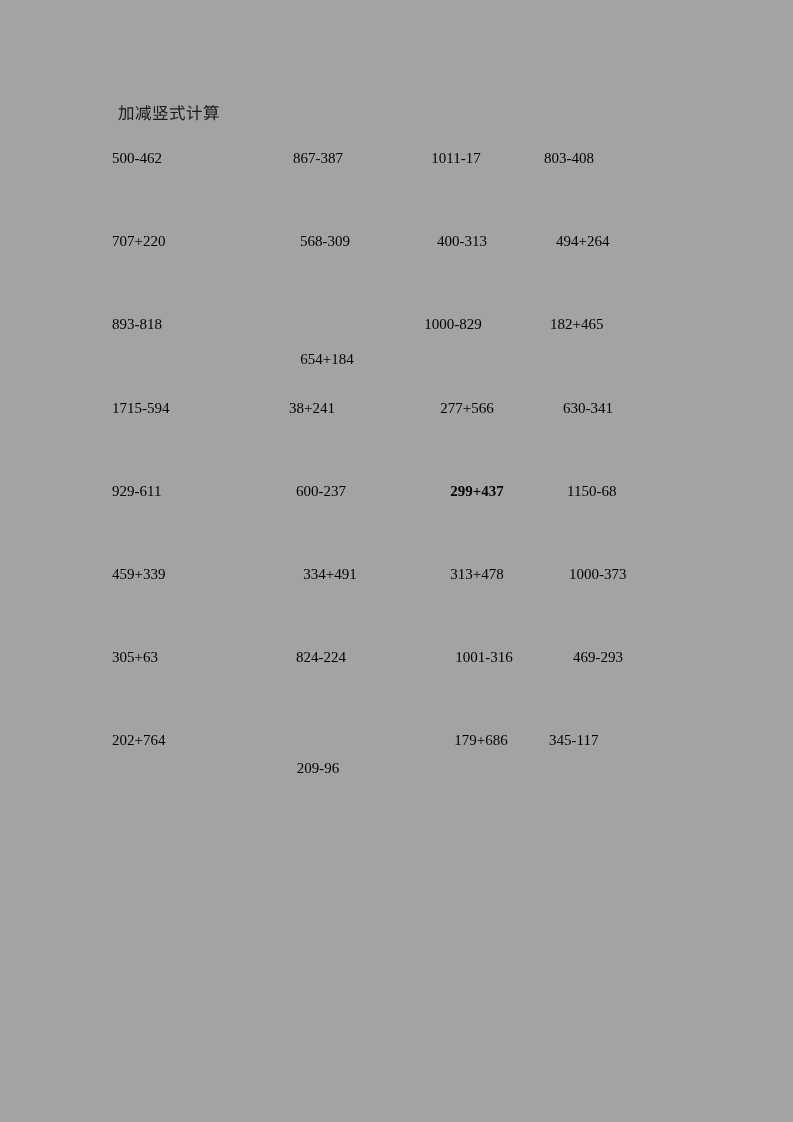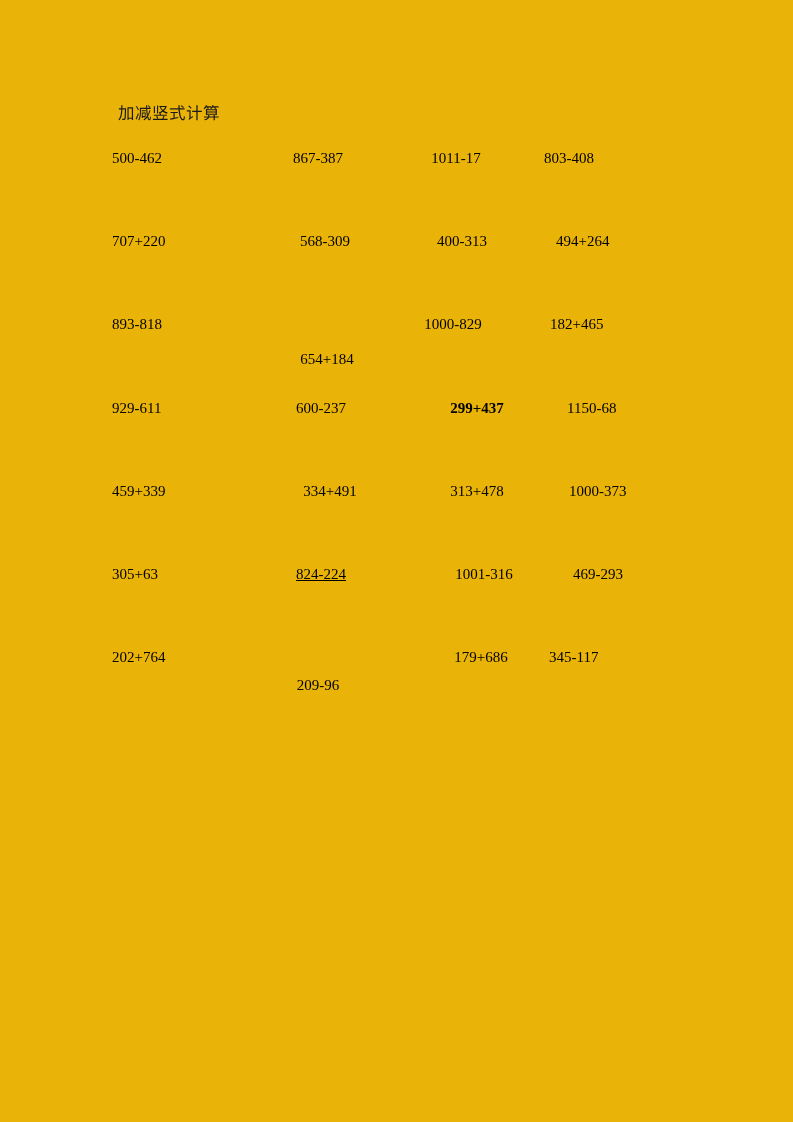--- a/index.html
+++ b/index.html
@@ -16,21 +16,21 @@
     font-family: "Liberation Serif", "DejaVu Serif", serif;
     color: #000000;
     -webkit-font-smoothing: antialiased;
   }
 
   .page {
     position: absolute;
     inset: 0;
     width: 793px;
     height: 1122px;
-    background: #eab308;
+    background: #a3a3a3;
   }
 
   
   .worksheet-title {
     position: absolute;
     left: 118px;
     top: 103px;
     font-family: "DejaVu Sans", "Liberation Sans", sans-serif;
     font-size: 16.5px;
     line-height: 22px;
@@ -85,34 +85,40 @@
         <div class="problem-cell col-2" style="transform: translateX(-8px);">400-313</div>
         <div class="problem-cell col-3" style="transform: translateX(-2px);">494+264</div>
       </div>
       <div class="problem-row">
         <div class="problem-cell col-0">893-818</div>
         <div class="problem-cell col-1" style="transform: translateX(5px); margin-top: 35px;">654+184</div>
         <div class="problem-cell col-2" style="transform: translateX(-17px);">1000-829</div>
         <div class="problem-cell col-3" style="transform: translateX(-8px);">182+465</div>
       </div>
       <div class="problem-row">
+        <div class="problem-cell col-0">1715-594</div>
+        <div class="problem-cell col-1" style="transform: translateX(-10px);">38+241</div>
+        <div class="problem-cell col-2" style="transform: translateX(-3px);">277+566</div>
+        <div class="problem-cell col-3" style="transform: translateX(5px);">630-341</div>
+      </div>
+      <div class="problem-row">
         <div class="problem-cell col-0">929-611</div>
         <div class="problem-cell col-1" style="transform: translateX(-1px);">600-237</div>
         <div class="problem-cell col-2" style="transform: translateX(7px); font-weight: bold;">299+437</div>
         <div class="problem-cell col-3" style="transform: translateX(9px);">1150-68</div>
       </div>
       <div class="problem-row">
         <div class="problem-cell col-0">459+339</div>
         <div class="problem-cell col-1" style="transform: translateX(8px);">334+491</div>
         <div class="problem-cell col-2" style="transform: translateX(7px);">313+478</div>
         <div class="problem-cell col-3" style="transform: translateX(11px);">1000-373</div>
       </div>
       <div class="problem-row">
         <div class="problem-cell col-0">305+63</div>
-        <div class="problem-cell col-1" style="transform: translateX(-1px); text-decoration: underline;">824-224</div>
+        <div class="problem-cell col-1" style="transform: translateX(-1px);">824-224</div>
         <div class="problem-cell col-2" style="transform: translateX(14px);">1001-316</div>
         <div class="problem-cell col-3" style="transform: translateX(15px);">469-293</div>
       </div>
       <div class="problem-row">
         <div class="problem-cell col-0">202+764</div>
         <div class="problem-cell col-1" style="transform: translateX(-4px); margin-top: 28px;">209-96</div>
         <div class="problem-cell col-2" style="transform: translateX(11px);">179+686</div>
         <div class="problem-cell col-3" style="transform: translateX(-9px);">345-117</div>
       </div>
     </div>

